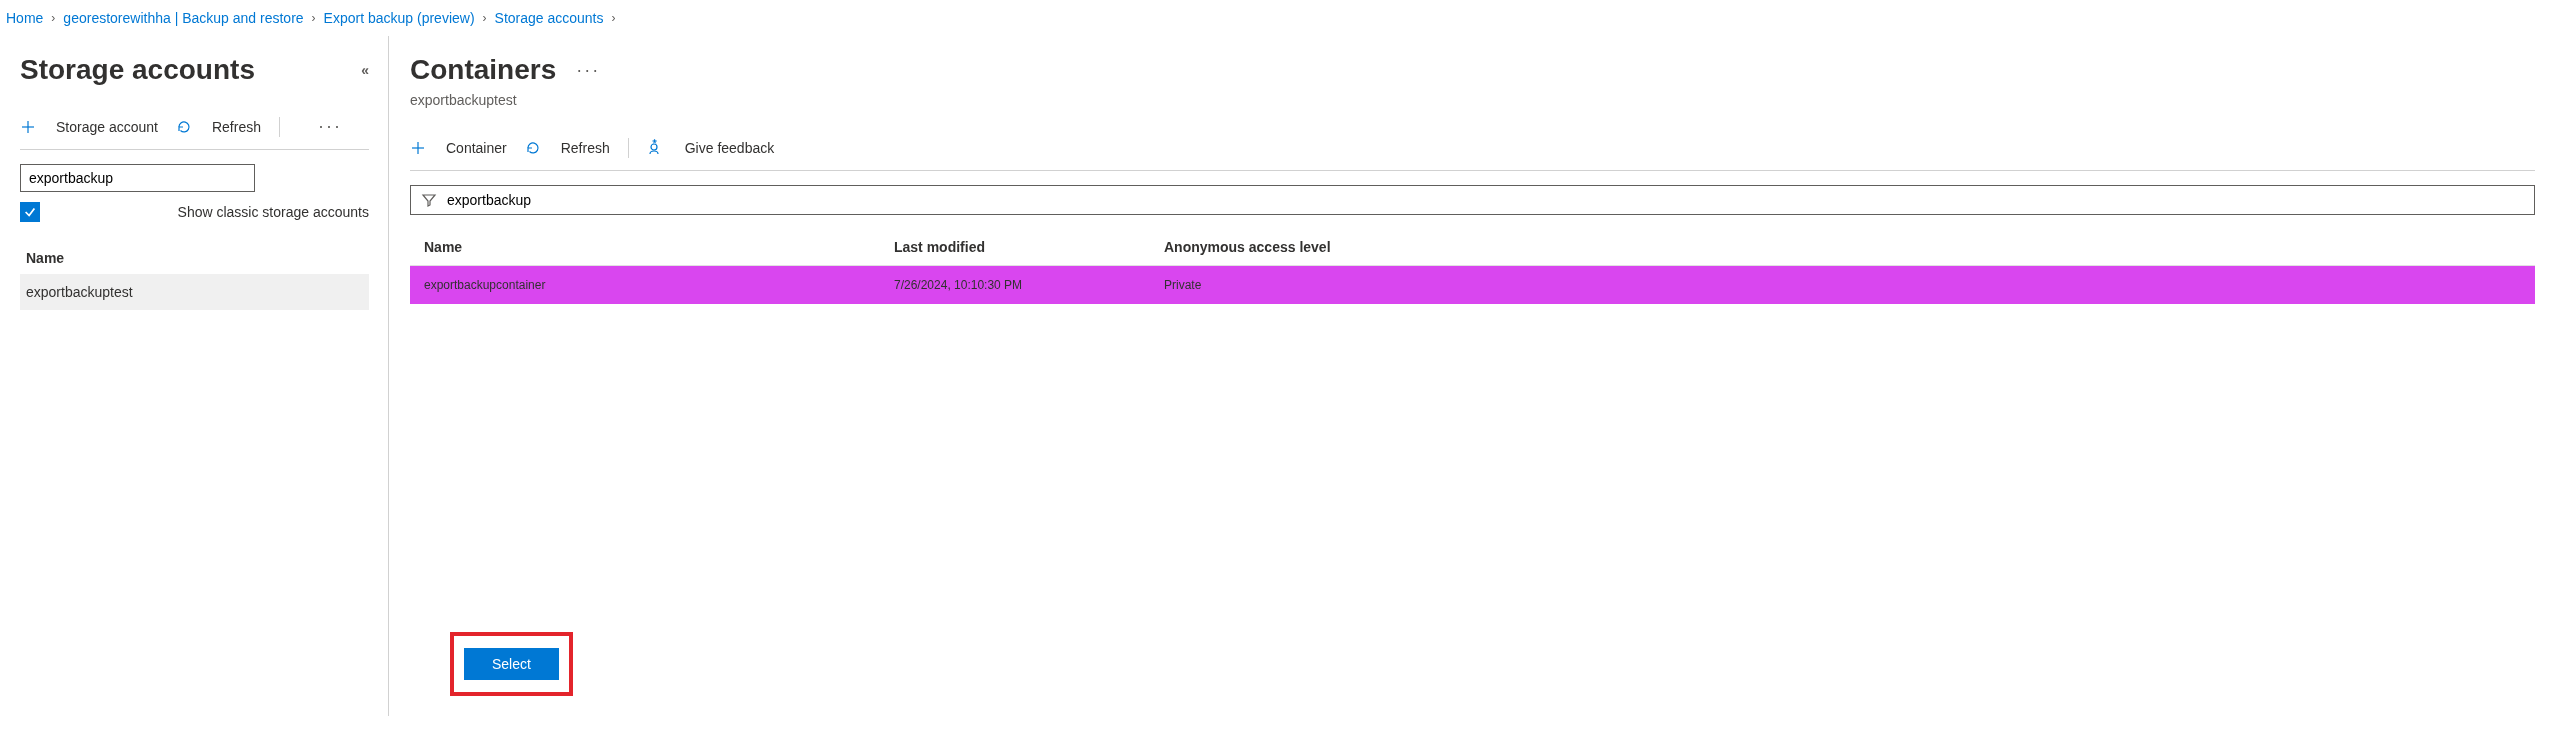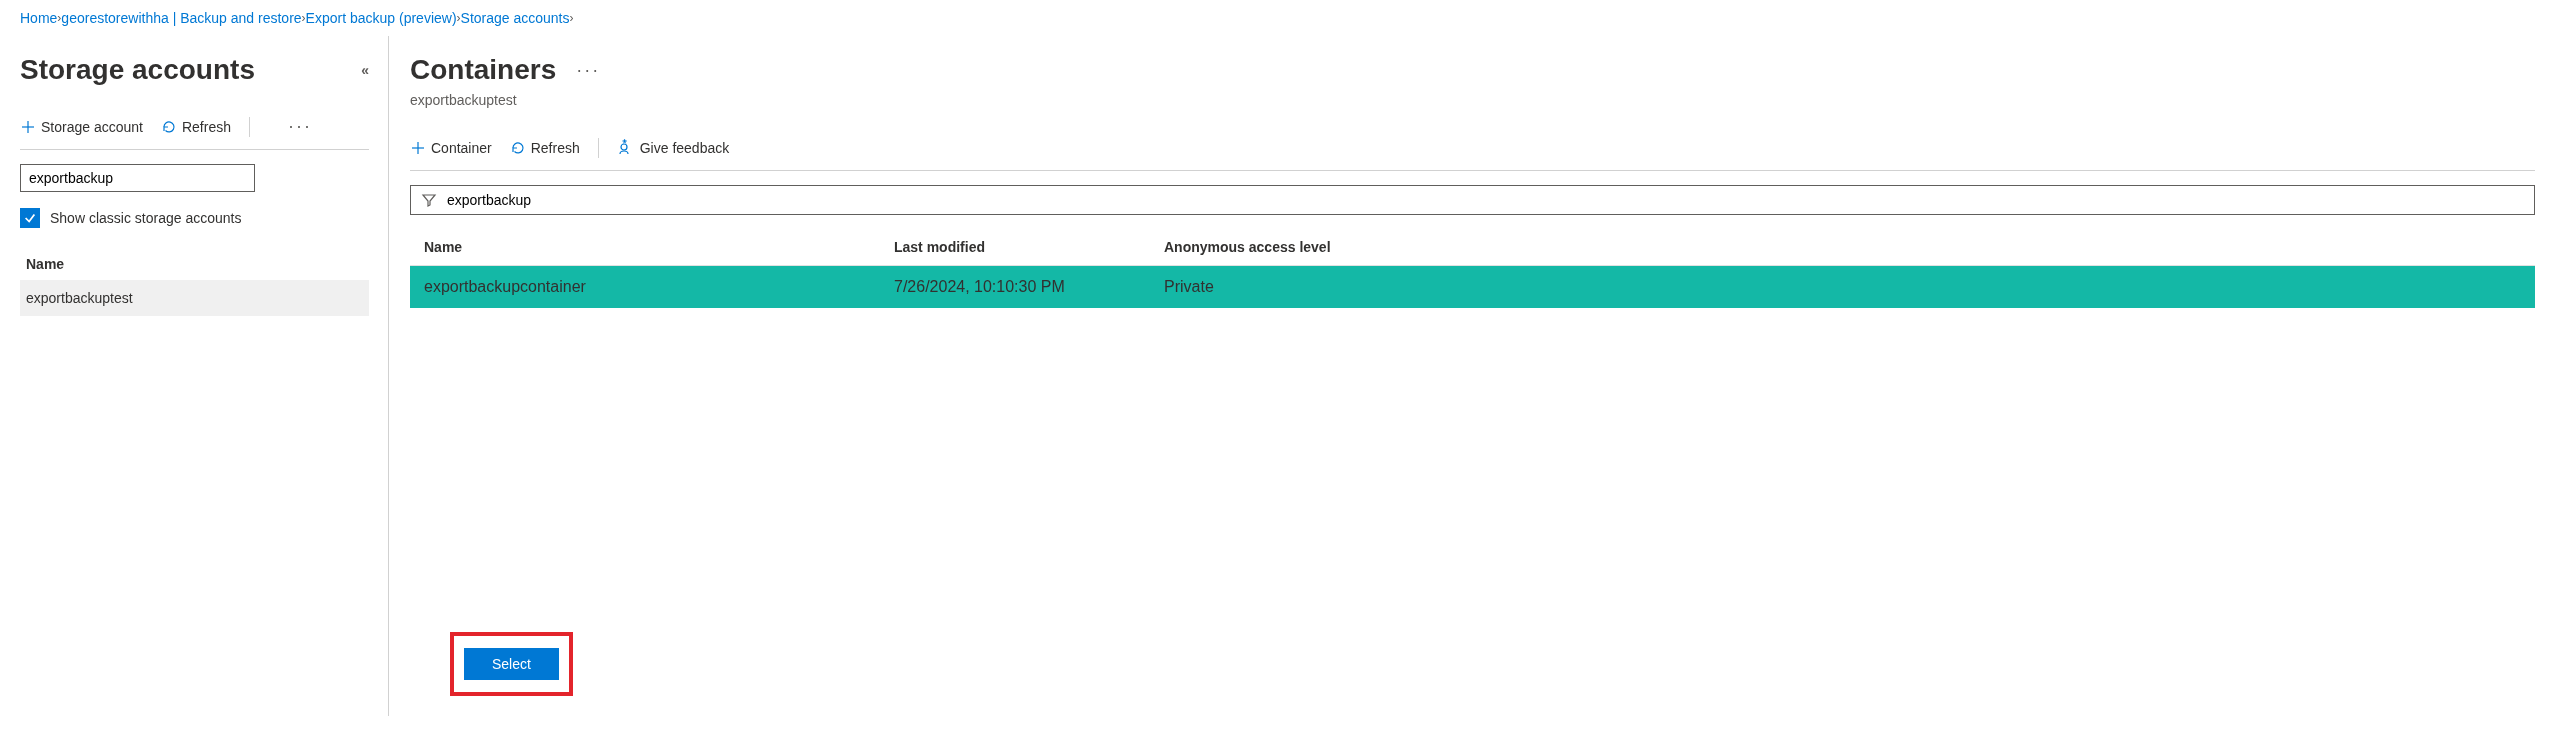--- a/index.html
+++ b/index.html
@@ -7,25 +7,25 @@
       margin: 0;
       padding: 0;
     }
     body {
       font-family: "Segoe UI", -apple-system, BlinkMacSystemFont, sans-serif;
       font-size: 14px;
       color: #323130;
       background: #ffffff;
     }
     .breadcrumb {
-      padding: 10px 20px;
-      font-size: 14px;
-      display: flex;
-      align-items: center;
-      gap: 0;
+      padding: 10px 6px;
+      font-size: 14px;
+      display: flex;
+      align-items: center;
+      gap: 8px;
     }
     .breadcrumb a {
       color: #0078d4;
       text-decoration: none;
       cursor: pointer;
     }
     .breadcrumb-sep {
       color: #605e5c;
       font-size: 12px;
     }
@@ -80,21 +80,21 @@
       display: flex;
       align-items: center;
       margin-top: 30px;
       padding-bottom: 12px;
       border-bottom: 1px solid #d1d1d1;
       gap: 18px;
     }
     .toolbar-btn {
       display: flex;
       align-items: center;
-      gap: 5px;
+      gap: 20px;
       cursor: pointer;
       color: #323130;
       font-size: 14px;
     }
     .toolbar-btn svg {
       color: #0078d4;
     }
     .toolbar-sep {
       width: 1px;
       height: 20px;
@@ -121,21 +121,22 @@
       border: none;
       outline: none;
       font-size: 14px;
       flex: 1;
       font-family: inherit;
     }
     .checkbox-row {
       display: flex;
       align-items: center;
       gap: 10px;
-      margin-top: 16px;
+      margin-top: 10px;
+      justify-content: space-between;
     }
     .checkbox {
       width: 20px;
       height: 20px;
       background: #0078d4;
       display: flex;
       align-items: center;
       justify-content: center;
       cursor: pointer;
     }
@@ -161,23 +162,23 @@
     .table-header {
       display: flex;
       padding: 10px 14px;
       font-weight: 600;
       font-size: 14px;
       border-bottom: 1px solid #e1e1e1;
     }
     .table-row {
       display: flex;
       padding: 12px 14px;
-      background: #14b8a6;
-      cursor: pointer;
-      font-size: 16px;
+      background: #d946ef;
+      cursor: pointer;
+      font-size: 12px;
     }
     .col-name { flex: 0 0 470px; }
     .col-modified { flex: 0 0 270px; }
     .col-access { flex: 0 0 280px; }
     .col-lease { flex: 1; }
     .footer-bar {
       margin-top: auto;
       padding: 20px 0;
       margin-left: 40px;
     }

